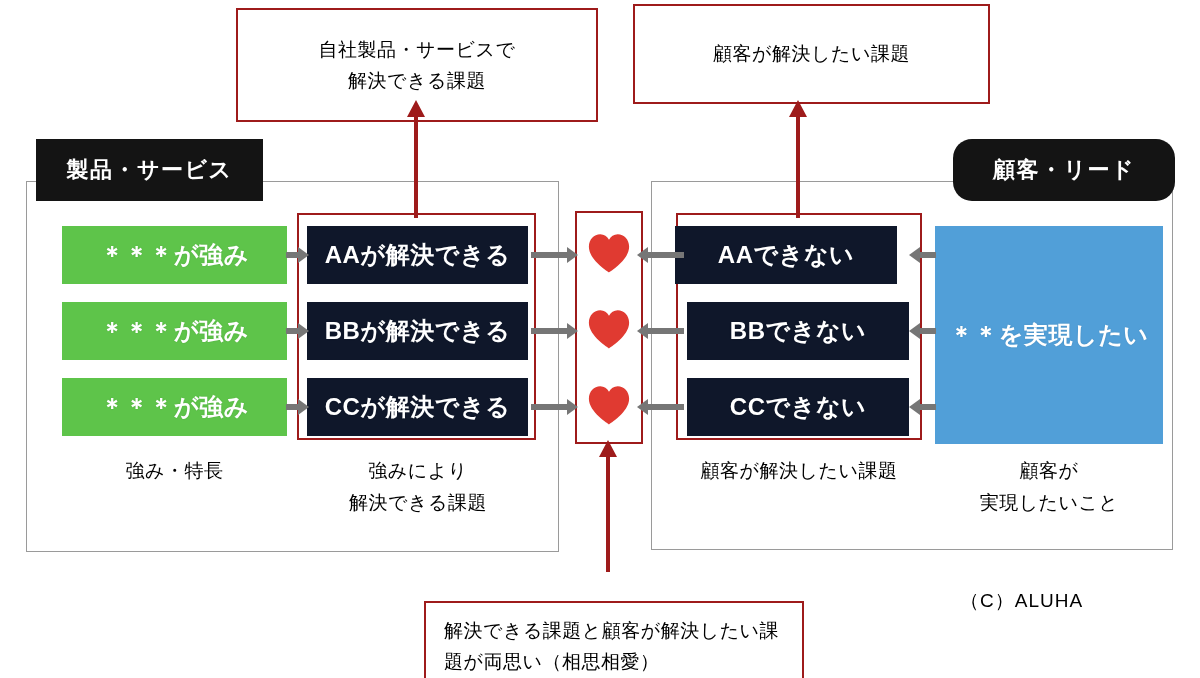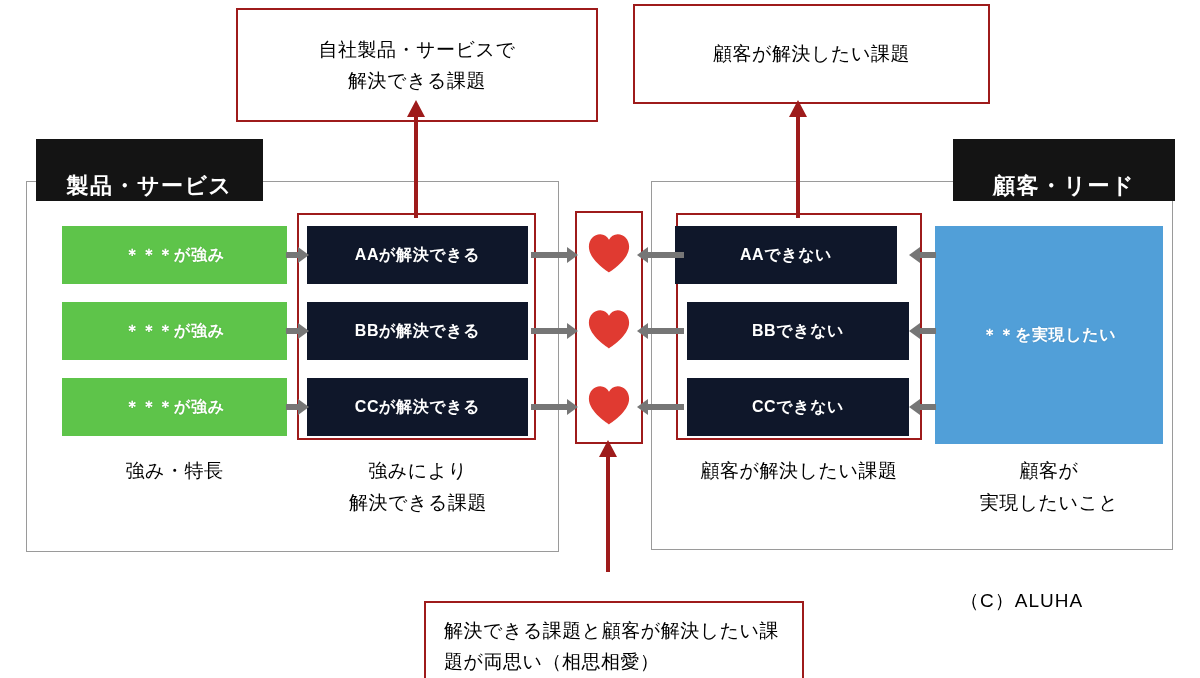--- a/index.html
+++ b/index.html
@@ -42,35 +42,35 @@
     border: 1.6px solid #9a9a9a;
     background: transparent;
     z-index: 1;
   }
 
   
   .tag {
     background: #141414;
     color: #ffffff;
     display: flex;
-    align-items: flex-end;
+    align-items: center;
     justify-content: center;
     font-size: 22px;
     font-weight: 700;
     letter-spacing: 1.5px;
     z-index: 8;
   }
 
   
   .item {
     display: flex;
     align-items: center;
     justify-content: center;
     color: #ffffff;
-    font-size: 16px;
+    font-size: 24px;
     font-weight: 700;
     letter-spacing: 0.6px;
     text-shadow: 0 0 2px rgba(0,0,0,0.12);
     z-index: 4;
   }
   .item-green { background: #5ec44a; }
   .item-pink { background: #0f172a; }
   .item-blue { background: #519fd8; }
 
   
@@ -116,21 +116,21 @@
   </div>
 
   <div class="abs outer-box" style="left:26px; top:181px; width:533px; height:371px;"></div>
 
   <div class="abs outer-box" style="left:651px; top:181px; width:522px; height:369px;"></div>
 
   <div class="abs tag" style="left:36px; top:139px; width:227px; height:62px;">
     <span>製品・サービス</span>
   </div>
 
-  <div class="abs tag" style="left:953px; top:139px; width:222px; height:62px;">
+  <div class="abs tag" style="left:953px; top:139px; width:222px; height:62px;border-radius:19px;">
     <span>顧客・リード</span>
   </div>
 
   <div class="abs item item-green" style="left:62px; top:226px; width:225px; height:58px;">
     <span>＊＊＊が強み</span>
   </div>
   <div class="abs item item-green" style="left:62px; top:302px; width:225px; height:58px;">
     <span>＊＊＊が強み</span>
   </div>
   <div class="abs item item-green" style="left:62px; top:378px; width:225px; height:58px;">

